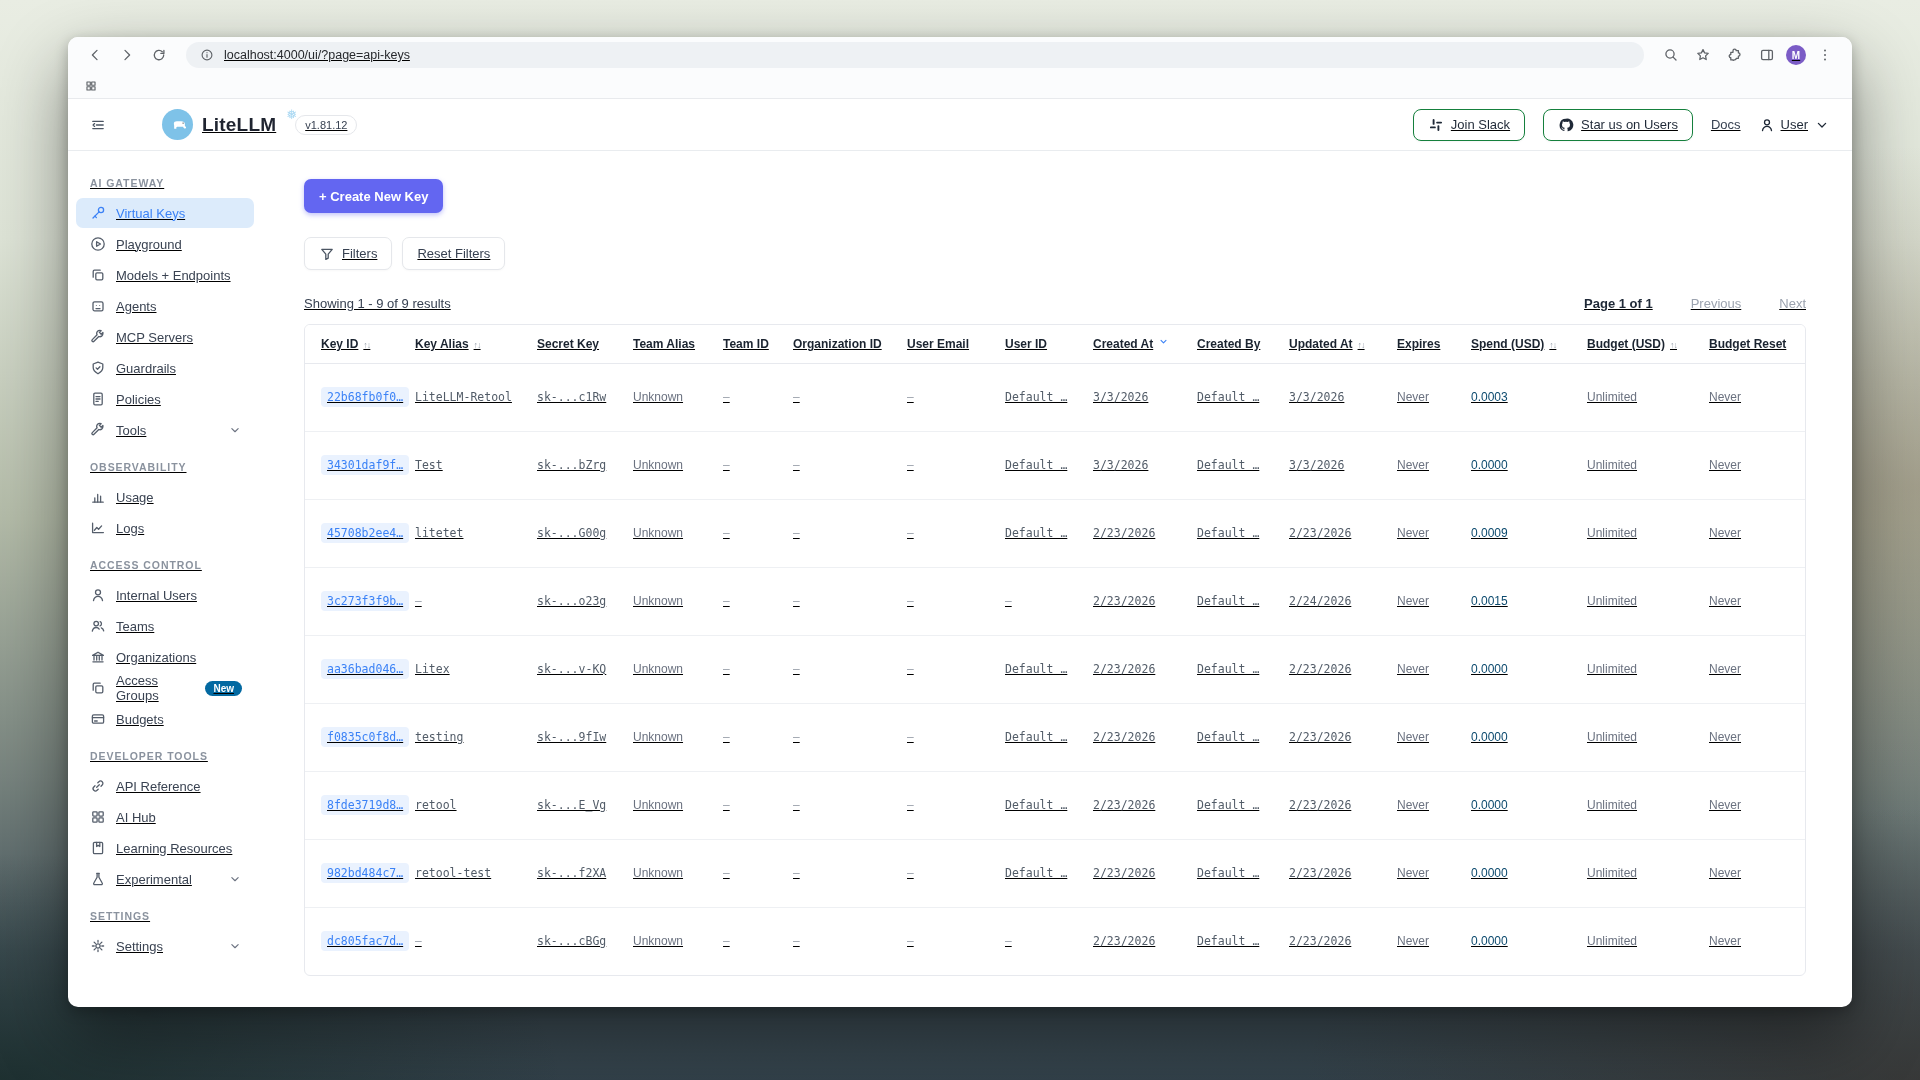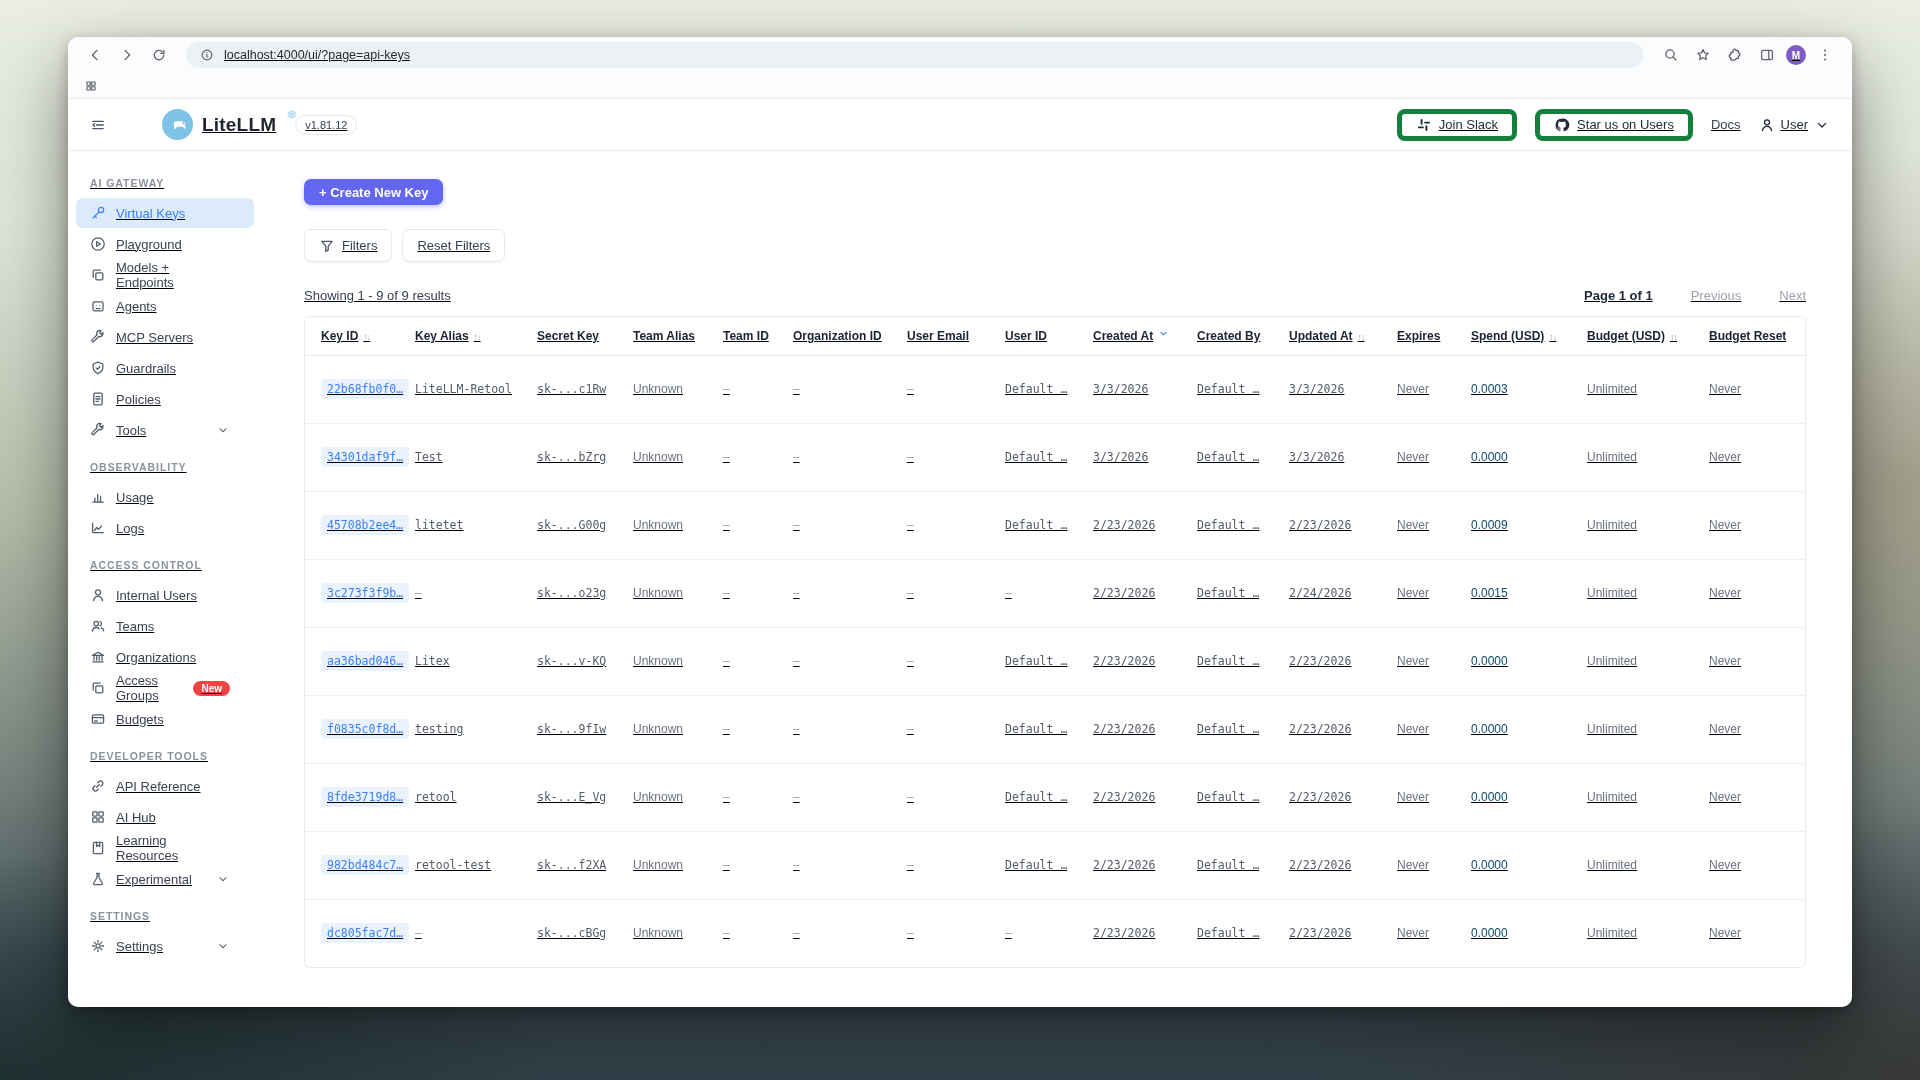--- a/index.html
+++ b/index.html
@@ -36,42 +36,42 @@
   .collapse { color:#4b5563; width:22px; height:22px; display:flex; align-items:center; }
   .logo-wrap { display:flex; align-items:center; gap:9px; margin-left:36px; }
   .logo-circle { width:31px; height:31px; border-radius:50%; background:#7ec2e8;
     display:flex; align-items:center; justify-content:center; overflow:hidden; }
   .brand { font-size:19px; font-weight:800; color:#1f2430; letter-spacing:.2px; }
   .ver-badge { position:relative; margin-left:10px; font-size:11px; color:#374151;
     border:1px solid #e5e7eb; border-radius:11px; padding:3px 9px; background:#fff; }
   .ver-badge .spark { position:absolute; left:-10px; top:-9px; color:#a8d7f2; font-size:13px; }
   .hdr-right { margin-left:auto; display:flex; align-items:center; gap:18px; }
   .pill-btn { display:flex; align-items:center; gap:7px; height:32px; padding:0 14px;
-    background:#fff; border:5px solid #15803d; border-radius:8px; font-size:13px;
+    background:#fff; border:1px solid #15803d; border-radius:8px; font-size:13px;
     color:#1f2937; font-weight:500; box-shadow:0 1px 2px rgba(0,0,0,.04); cursor:pointer; }
   .docs-link { font-size:13px; color:#374151; }
   .user-menu { display:flex; align-items:center; gap:6px; font-size:13px; color:#1f2937; cursor:pointer; }
 
   
   .app-body { display:flex; height:856px; }
   .sidebar { width:194px; padding:10px 0 0 0; flex:0 0 auto; }
   .sb-title { font-size:10.5px; font-weight:700; letter-spacing:.09em; color:#8a929e;
     text-transform:uppercase; margin:16px 0 9px 22px; }
   .sb-item { display:flex; align-items:center; gap:10px; height:30px; margin:1px 8px;
-    padding:0 24px 0 14px; border-radius:7px; font-size:13px; color:#3a4352; cursor:pointer; }
+    padding:0 12px 0 14px; border-radius:7px; font-size:13px; color:#3a4352; cursor:pointer; }
   .sb-item .sb-ico { width:16px; height:16px; color:#555e6b; display:flex; flex:0 0 auto; }
   .sb-item.active { background:#dcebfb; color:#3b82f6; font-weight:500; }
   .sb-item.active .sb-ico { color:#3b82f6; }
   .sb-chev { margin-left:auto; color:#6b7280; width:14px; height:14px; display:flex; }
-  .new-badge { margin-left:6px; background:#ef4444; color:#fff; font-size:10px; font-weight:600;
+  .new-badge { margin-left:6px; background:#0369a1; color:#fff; font-size:10px; font-weight:600;
     padding:2px 8px; border-radius:9px; }
 
   .main { flex:1; padding:28px 0 0 42px; }
   .create-btn { background:#6366f1; color:#fff; border:none; border-radius:7px;
-    height:26px; padding:0 15px; font-size:13px; font-weight:600; cursor:pointer;
+    height:34px; padding:0 15px; font-size:13px; font-weight:600; cursor:pointer;
     box-shadow:0 2px 5px rgba(99,102,241,.4); font-family:inherit; }
   .filter-row { display:flex; gap:10px; margin-top:24px; }
   .ghost-btn { display:flex; align-items:center; gap:7px; height:33px; padding:0 14px;
     background:#fff; border:1px solid #e5e7eb; border-radius:7px; font-size:13px;
     color:#374151; cursor:pointer; box-shadow:0 1px 2px rgba(0,0,0,.03); font-family:inherit; }
   .ghost-btn .f-ico { color:#4b5563; display:flex; }
 
   .results-row { width:1502px; display:flex; align-items:center; margin-top:26px; }
   .showing { font-size:13px; color:#374151; }
   .pager { margin-left:auto; display:flex; align-items:center; gap:38px; }

